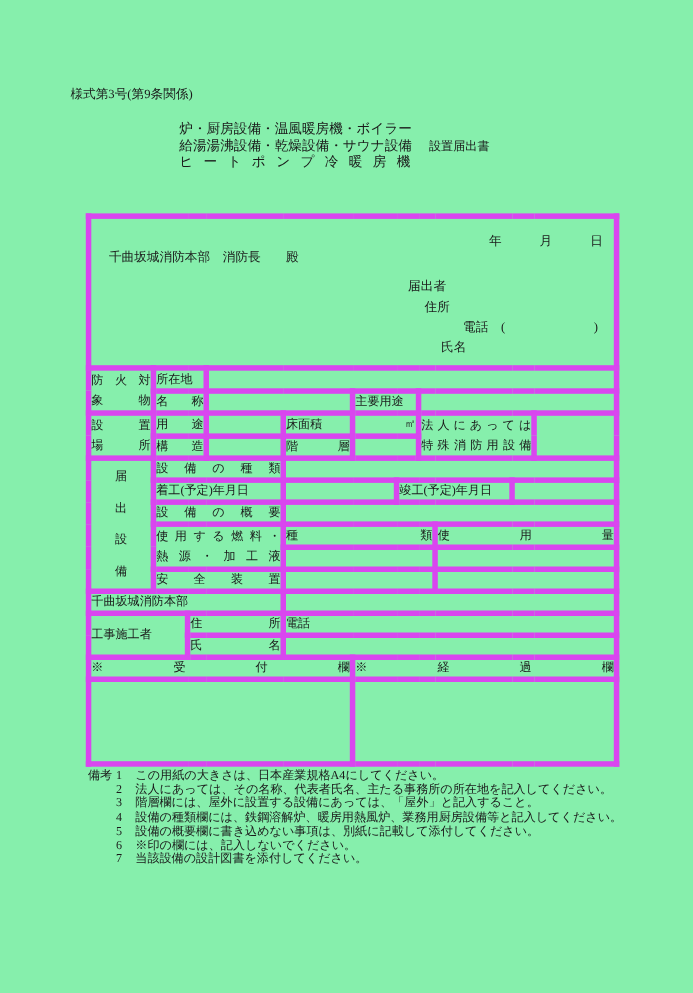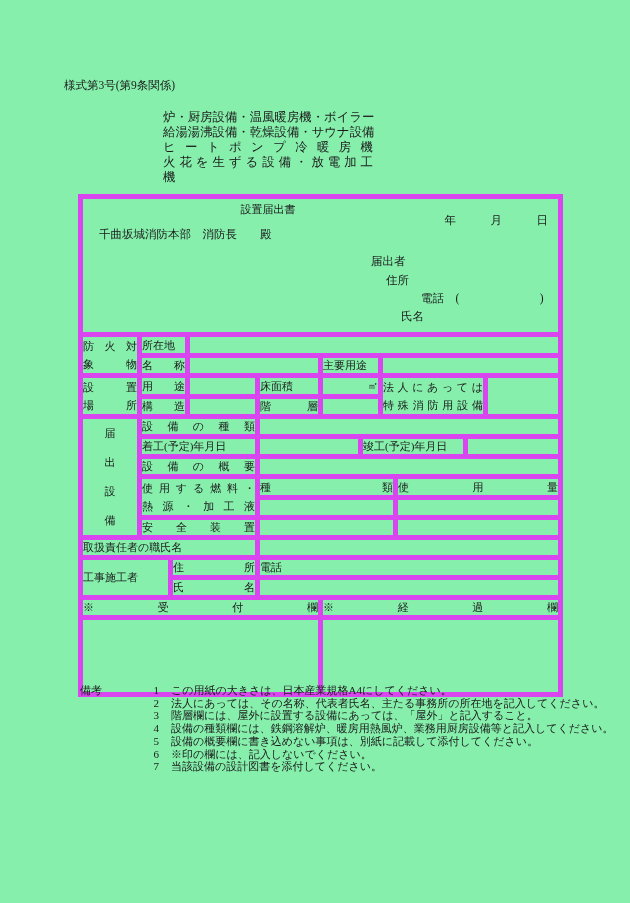--- a/index.html
+++ b/index.html
@@ -4,21 +4,21 @@
 <title>設置届出書</title>
 <style>
   html,body { margin:0; padding:0; background:#ffffff; }
   .page {
     position:relative; width:630px; height:903px; background:#86efac;
     font-family:"Liberation Serif","DejaVu Serif",serif; color:#1a1a1a;
     overflow:hidden;
   }
   .form-number { position:absolute; left:64px; top:78px; font-size:11.5px; white-space:nowrap; }
 
-  .title-block { position:absolute; left:163px; top:110px; display:flex; align-items:center; gap:17px;flex-direction:column; }
+  .title-block { position:absolute; left:163px; top:110px; display:flex; align-items:center; gap:17px; }
   .title-lines { width:210px; }
   .tl { font-size:12.4px; line-height:15px; white-space:nowrap; }
   .tl.jl { white-space:normal; text-align:justify; text-align-last:justify; }
   .doc-type { font-size:11px; white-space:nowrap; }
 
   table.ft {
     position:absolute; left:78px; top:194px; width:480px;
     border-collapse:collapse; table-layout:fixed; font-size:11px;
   }
   table.ft td { border:5px solid #d946ef; padding:0; overflow:hidden; vertical-align:middle; line-height:1.3; }
@@ -35,39 +35,38 @@
   td.p7  { padding:0 7px; }
   td.p8  { padding:0 8px;margin-top:40px; }
   td.p12 { padding:0 12px; }
   td.p16 { padding:0 16px; }
   td.p20 { padding:0 20px; }
   td.p36 { padding:0 36px; }
   td.p58 { padding:0 58px; }
   td.sqm { text-align:right; padding-right:7px; font-size:10px; }
   td.vlab div { line-height:29px; text-align:center; }
 
-  .notes { position:absolute; left:80px; top:684px; display:flex; font-size:11px; line-height:12.7px;gap:48px; }
+  .notes { position:absolute; left:80px; top:699px; display:flex; font-size:11px; line-height:12.7px; }
   .notes-label { width:24px; flex:none; }
   .note { display:flex; }
   .nnum { width:7px; flex:none; margin-right:12px; text-align:right; }
   .ntext { white-space:nowrap; }
 </style>
 </head>
 <body>
 
 <div class="page">
 
   <div class="form-number">様式第3号(第9条関係)</div>
 
   <div class="title-block">
     <div class="title-lines">
       <div class="tl">炉・厨房設備・温風暖房機・ボイラー</div>
       <div class="tl">給湯湯沸設備・乾燥設備・サウナ設備</div>
       <div class="tl jl">ヒ ー ト ポ ン プ 冷 暖 房 機</div>
-      <div class="tl jl">火 花 を 生 ず る 設 備 ・ 放 電 加 工 機</div>
     </div>
     <div class="doc-type">設置届出書</div>
   </div>
 
   <table class="ft">
     <colgroup>
       <col style="width:59px">
         <col style="width:31px">
         <col style="width:17px">
         <col style="width:70px">
@@ -161,21 +160,21 @@
       <td colspan="4"></td>
       <td colspan="3"></td>
     </tr>
     <tr class="std">
       <td colspan="3" class="jst p8">安 全 装 置</td>
       <td colspan="4"></td>
       <td colspan="3"></td>
     </tr>
 
     <tr class="std">
-      <td colspan="4" class="c">取扱責任者の職氏名</td>
+      <td colspan="4" class="c">千曲坂城消防本部</td>
       <td colspan="7"></td>
     </tr>
 
     <tr class="std">
       <td colspan="2" rowspan="2" class="c">工事施工者</td>
       <td colspan="2" class="jst p20">住 所</td>
       <td colspan="7" class="c"><span>電話</span></td>
     </tr>
     <tr class="std">
       <td colspan="2" class="jst p20">氏 名</td>

